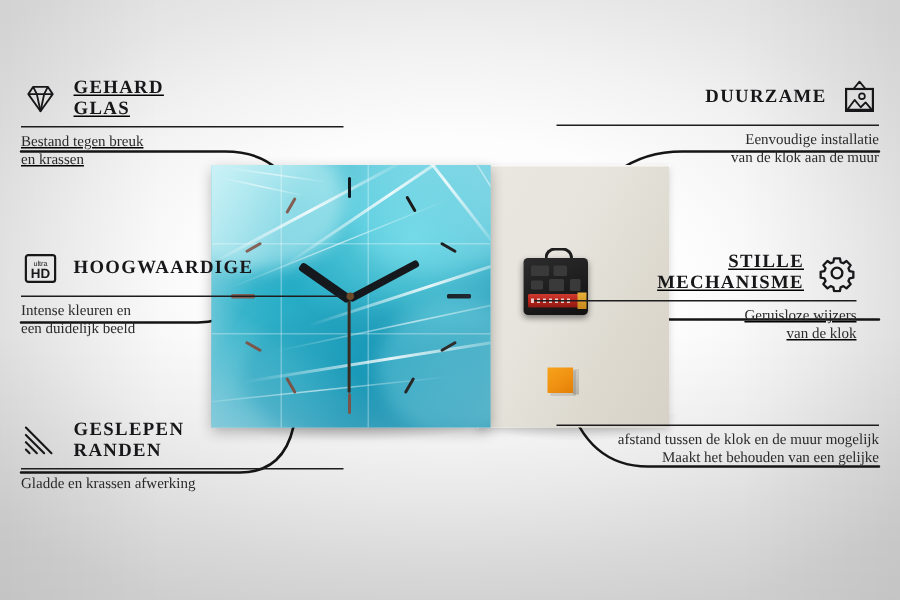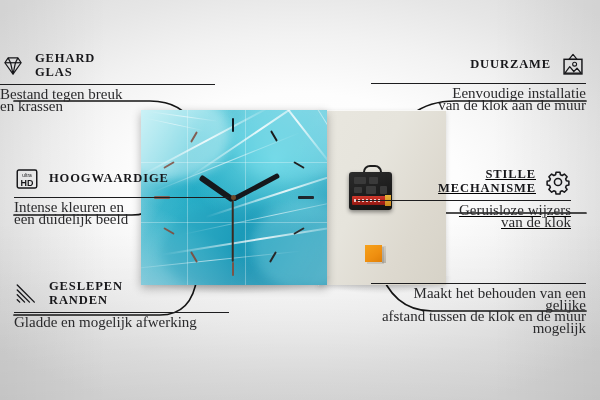--- a/index.html
+++ b/index.html
@@ -129,27 +129,27 @@
   .feat.right .head{justify-content:flex-end;}
   .feat .title{
     font-family:"Liberation Serif", serif;
     font-weight:bold;font-size:12.5px;line-height:13.5px;
     letter-spacing:.9px;color:#17171a;text-transform:uppercase;
   }
   .feat.right .title{text-align:right;}
   .rule{height:1px;background:#1d1d1f;margin:5px 0 4px 0;}
   .feat .desc{
     font-family:"Liberation Serif", serif;
-    font-size:15px;line-height:11.5px;color:#2a2a2c;
+    font-size:10px;line-height:11.5px;color:#2a2a2c;
   }
   .feat.right .desc{text-align:right;}
   .ico{width:26px;height:26px;flex:0 0 26px;display:block;}
 
   
-  #f-gehard   {left:0;  top:52px;}
+  #f-gehard   {left:14px;  top:52px;text-decoration:underline;}
   #f-print    {left:14px;  top:166px;}
   #f-randen   {left:14px;  top:280px;}
   #f-handgreep{left:371px; top:52px;}
   #f-mechanisme{left:356px;top:168px;text-decoration:underline;}
   #f-foam     {left:371px; top:278px; width:215px;}
 </style>
 </head>
 <body>
 
 <div id="stage">
@@ -293,21 +293,21 @@
           <line x1="4" y1="23" x2="7" y2="26"></line>
         </g>
       </svg>
       <div>
         <div class="title">GESLEPEN</div>
         <div class="title">RANDEN</div>
       </div>
     </div>
     <div class="rule"></div>
     <div class="desc">
-      <div>Gladde en mogelijk afwerking</div>
+      <div>Gladde en krassen afwerking</div>
     </div>
   </div>
 
   <div class="feat right" id="f-handgreep">
     <div class="head">
       <div>
         <div class="title">DUURZAME</div>
       </div>
       <svg class="ico" viewBox="0 0 32 32">
         <path d="M16 3 L11 9 L21 9 Z" fill="none" stroke="#17171a" stroke-width="1.5" stroke-linejoin="round"></path>
@@ -337,18 +337,18 @@
     <div class="rule"></div>
     <div class="desc">
       <div>Geruisloze wijzers</div>
       <div>van de klok</div>
     </div>
   </div>
 
   <div class="feat right" id="f-foam">
     <div class="rule"></div>
     <div class="desc">
+      <div>afstand tussen de klok en de muur mogelijk</div>
       <div>Maakt het behouden van een gelijke</div>
-      <div>afstand tussen de klok en de muur mogelijk</div>
     </div>
   </div>
 
 </div>
 
 </body></html>

